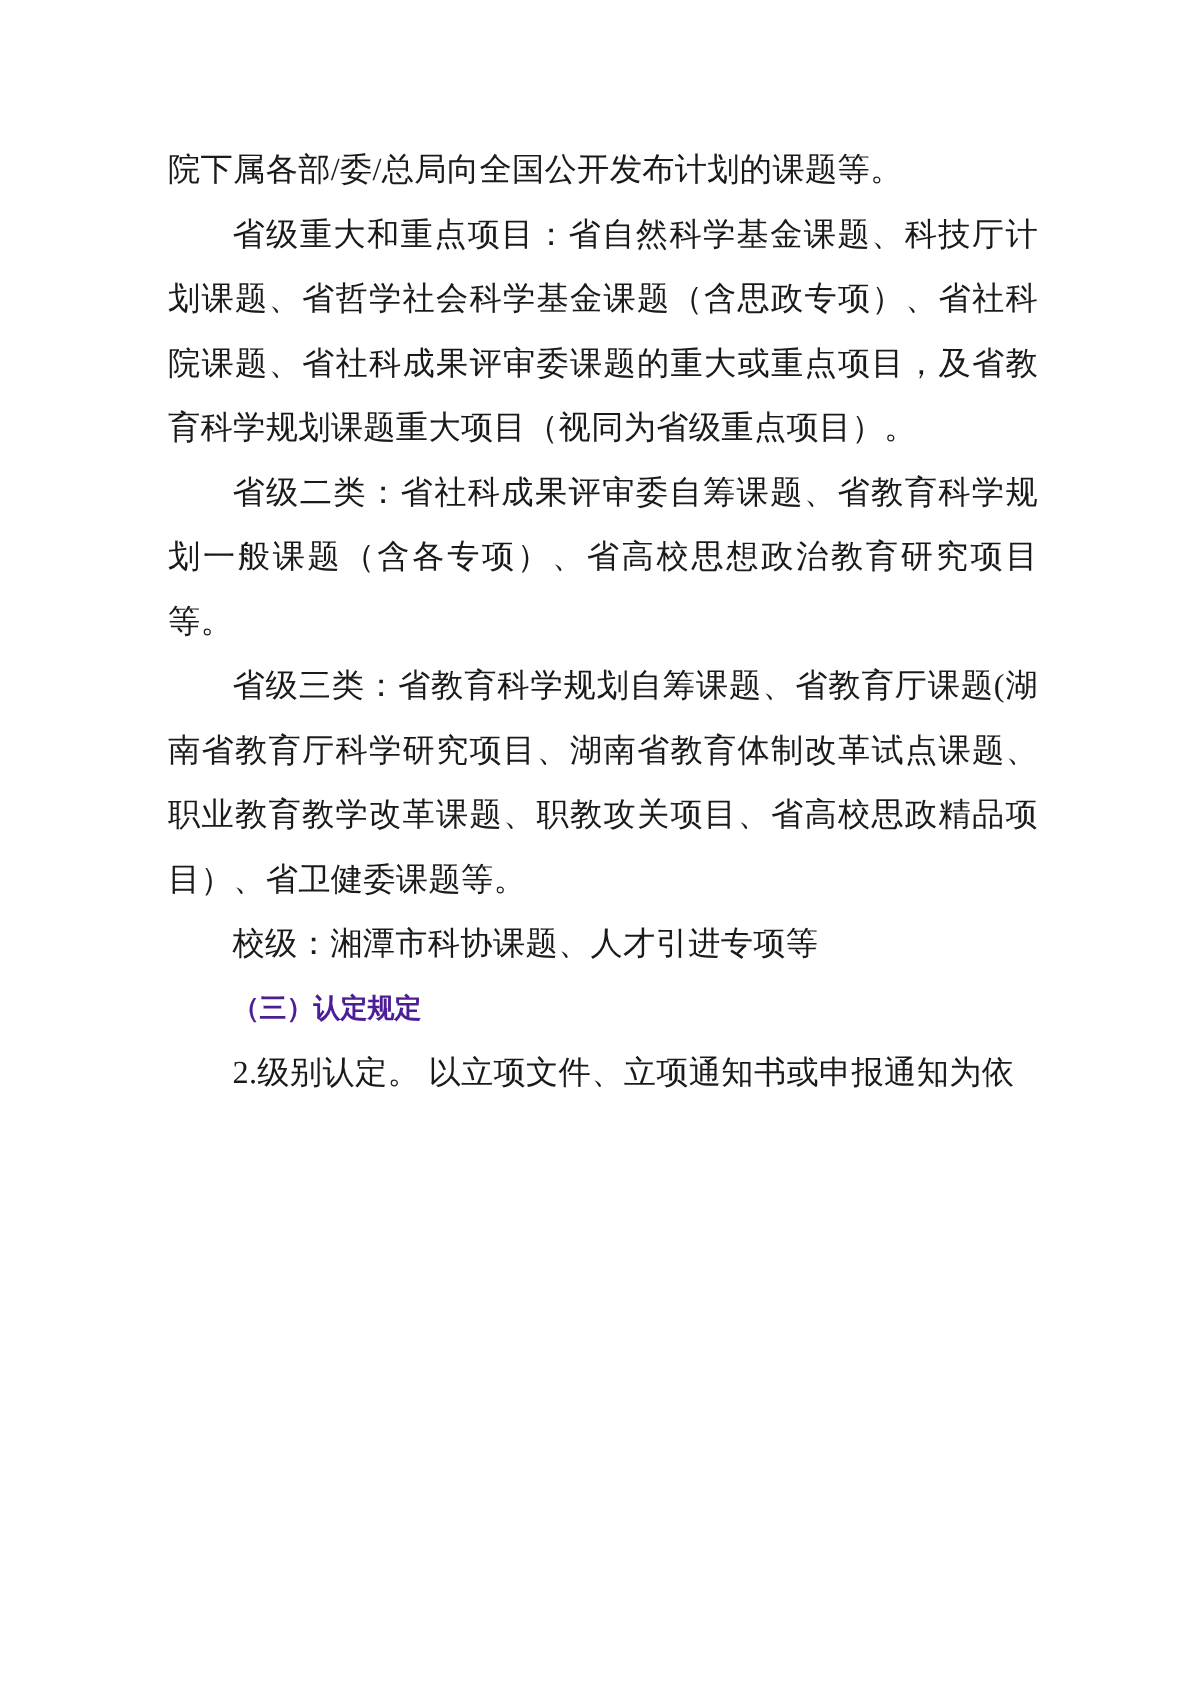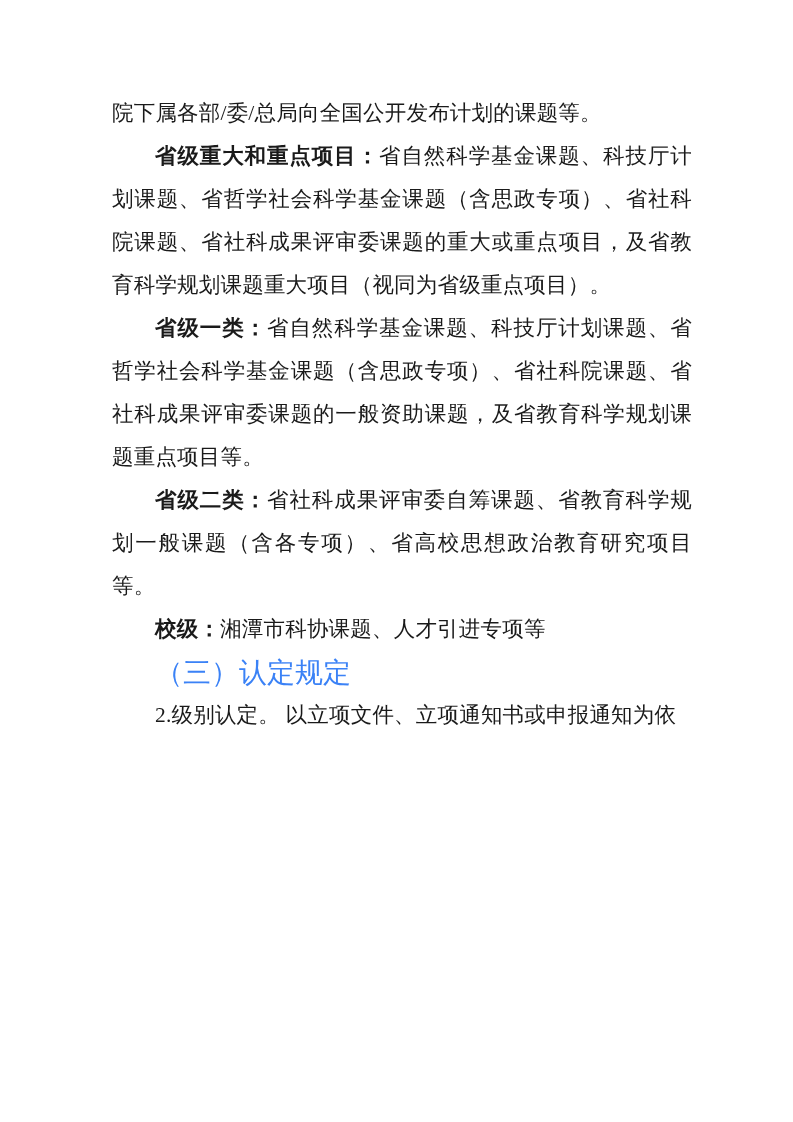--- a/index.html
+++ b/index.html
@@ -31,27 +31,27 @@
     text-align: justify;
     text-justify: inter-ideograph;
     letter-spacing: 0.2px;
     margin: 0;
     white-space: pre-wrap;
   }
   .indent {
     text-indent: 43px;
   }
   .lead {
-    font-weight: bold;
+    font-weight: normal;
   }
   .heading {
-    font-size: 28px;
+    font-size: 18px;
     line-height: 43px;
-    font-weight: normal;
-    color: #3b82f6;
+    font-weight: bold;
+    color: #4c1d95;
     text-indent: 43px;
     margin: 0;
   }
   .footer {
     position: absolute;
     left: 0;
     top: 1068px;
     width: 793px;
     text-align: center;
     font-size: 17px;
@@ -67,24 +67,24 @@
 <body>
 
 <div class="page">
 
   <div class="content">
 
     <p class="para">院下属各部/委/总局向全国公开发布计划的课题等。</p>
 
     <p class="para indent"><span class="lead">省级重大和重点项目：</span><span>省自然科学基金课题、科技厅计划课题、省哲学社会科学基金课题（含思政专项）、省社科院课题、省社科成果评审委课题的重大或重点项目，及省教育科学规划课题重大项目（视同为省级重点项目）。</span></p>
 
-    <p class="para indent"><span class="lead">省级一类：</span><span>省自然科学基金课题、科技厅计划课题、省哲学社会科学基金课题（含思政专项）、省社科院课题、省社科成果评审委课题的一般资助课题，及省教育科学规划课题重点项目等。</span></p>
 
     <p class="para indent"><span class="lead">省级二类：</span><span>省社科成果评审委自筹课题、省教育科学规划一般课题（含各专项）、省高校思想政治教育研究项目等。</span></p>
 
+    <p class="para indent"><span class="lead">省级三类：</span><span>省教育科学规划自筹课题、省教育厅课题(湖南省教育厅科学研究项目、湖南省教育体制改革试点课题、职业教育教学改革课题、职教攻关项目、省高校思政精品项目）、省卫健委课题等。</span></p>
 
 
     <p class="para indent"><span class="lead">校级：</span><span>湘潭市科协课题、人才引进专项等</span></p>
 
     <p class="heading">（三）认定规定</p>
 
 
     <p class="para indent">2.级别认定。 以立项文件、立项通知书或申报通知为依</p>
 
   </div>

